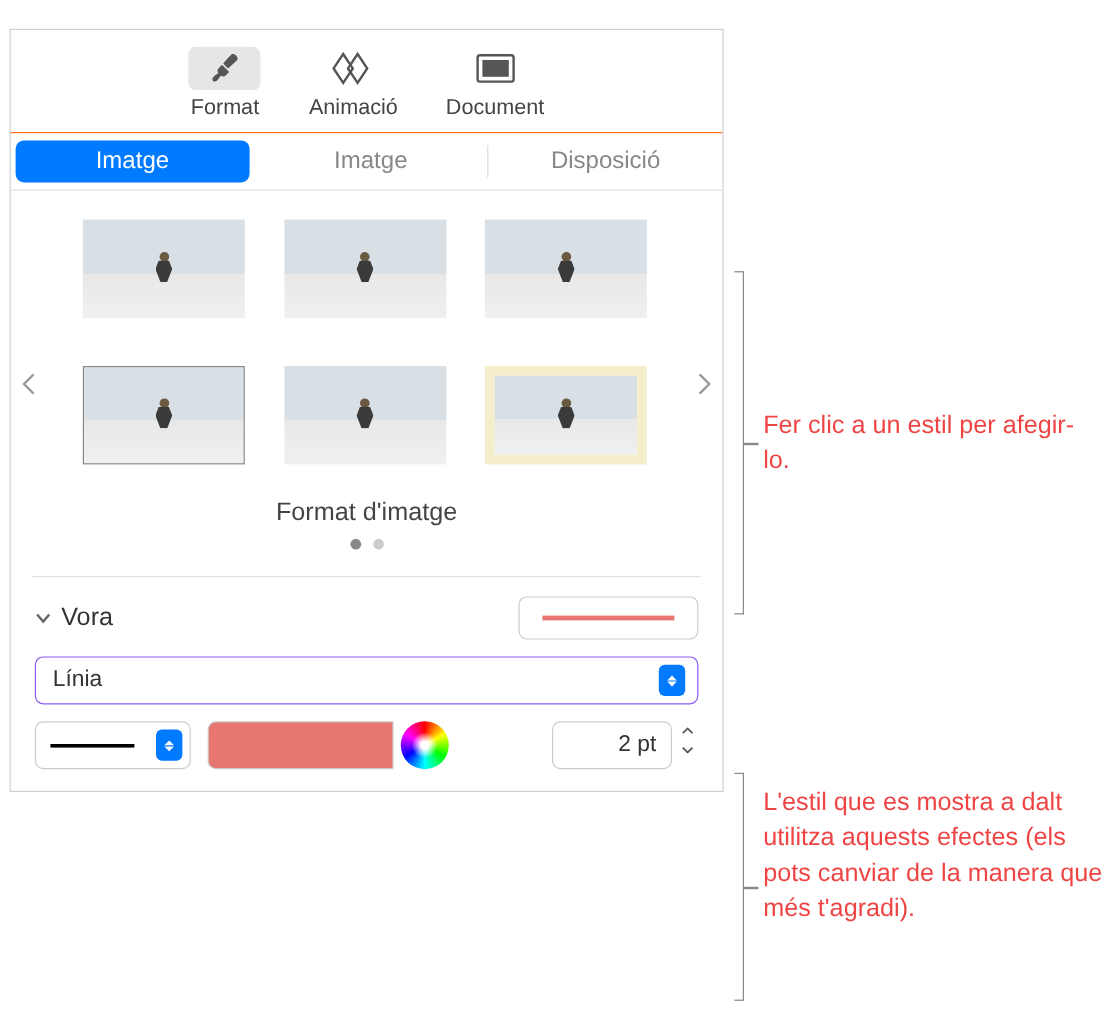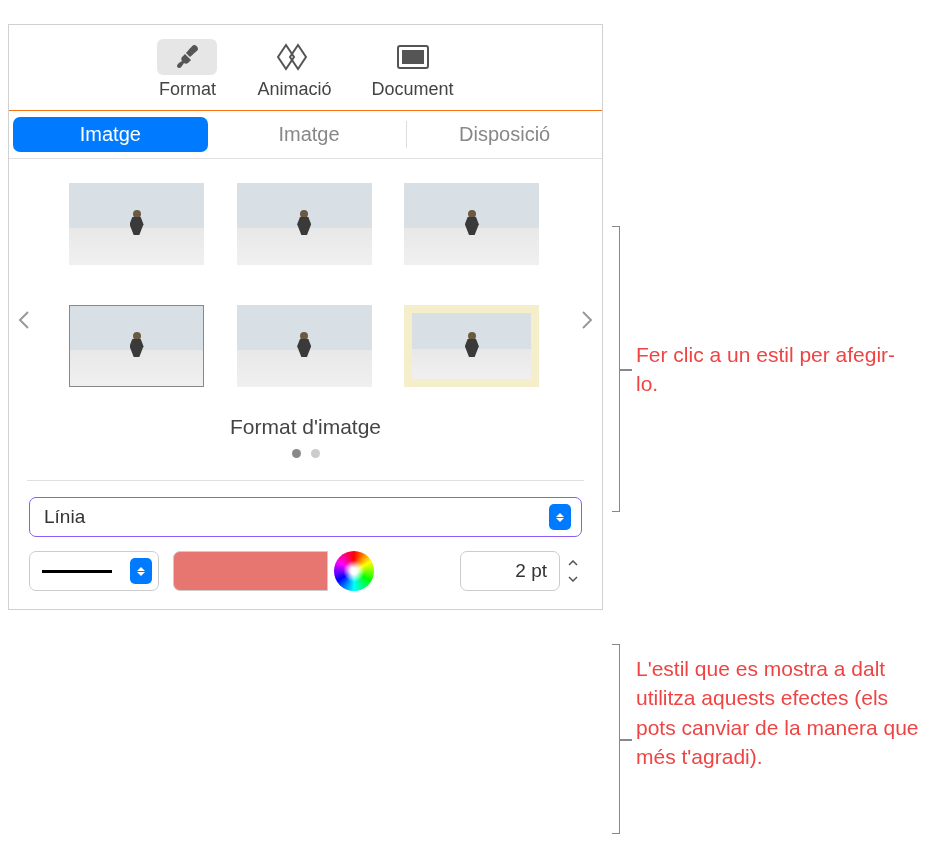--- a/index.html
+++ b/index.html
@@ -281,21 +281,21 @@
 }
 .color-wheel::after {
   content: "";
   position: absolute;
   inset: 9px;
   border-radius: 50%;
   background: radial-gradient(circle, #fff 20%, transparent 70%);
 }
 .stepper {
   display: flex;
-  align-items: center;
+  align-items: flex-start;
   margin-left: auto;
 }
 .stepper-input {
   width: 100px;
   height: 40px;
   border: 1px solid #ccc;
   border-radius: 7px;
   font-size: 19px;
   text-align: right;
   padding-right: 12px;
@@ -411,20 +411,33 @@
     <div class="style-grid-title">Format d'imatge</div>
     <div class="dots">
       <div class="dot active"></div>
       <div class="dot"></div>
     </div>
   </div>
 
   <div class="divider"></div>
 
   <div class="section">
+    <div class="section-header">
+      <div class="section-title-wrap">
+        <span class="disclosure">
+          <svg width="14" height="14" viewBox="0 0 14 14">
+              <path d="M2 4l5 6 5-6" fill="none" stroke="#666" stroke-width="2"></path>
+            </svg>
+        </span>
+        <span class="section-title">Vora</span>
+      </div>
+      <div class="border-preview">
+        <div class="border-preview-line"></div>
+      </div>
+    </div>
 
     <div class="dropdown">
       <span>Línia</span>
       <span class="dropdown-arrows"></span>
     </div>
 
     <div class="controls-row">
       <div class="line-style-select">
         <div class="line-sample"></div>
         <span class="dropdown-arrows"></span>

